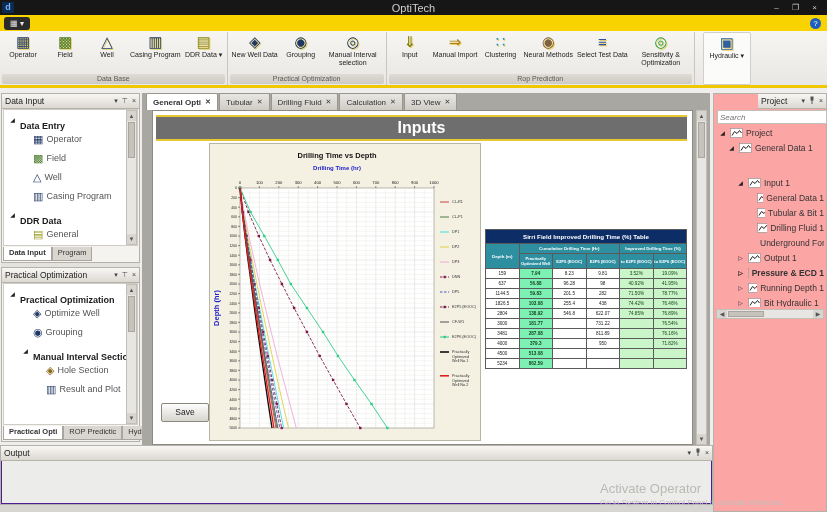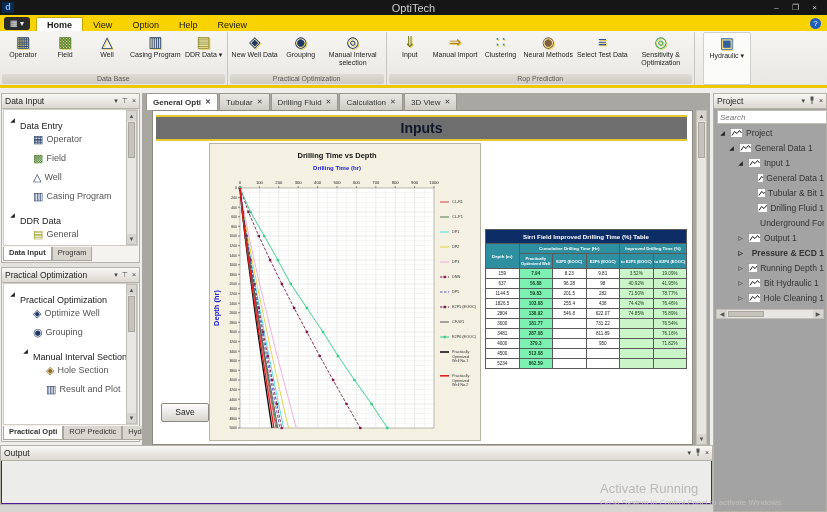--- a/index.html
+++ b/index.html
@@ -48,41 +48,41 @@
   .ptabs{position:absolute;left:1px;bottom:1px;height:14px;display:flex;}
   .btab{font-size:7.5px;line-height:12px;padding:0 5px;background:#d9d6d0;border:1px solid #a9a6a0;
         border-top:none;color:#333;white-space:nowrap;}
   .btab.active{background:#fff;font-weight:bold;}
   
   .trow{display:flex;align-items:center;gap:3px;white-space:nowrap;color:#555;}
   .t-left .trow{height:19px;font-size:9px;}
   .t-proj .trow{height:15px;font-size:8.5px;color:#333;}
   .texp{width:9px;text-align:center;font-size:6px;color:#222;flex:none;}
   .tico{font-size:11px;line-height:12px;flex:none;}
-  .tlabel.bold{color:#1a1a1a;font-weight:normal;margin-top:12px;}
+  .tlabel.bold{color:#1a1a1a;font-weight:bold;margin-top:12px;}
   
   .vscroll{position:absolute;width:11px;background:#e8e6e2;border:1px solid #c2bfb9;box-sizing:border-box;}
   .vscroll .arr{height:10px;font-size:6px;text-align:center;line-height:10px;color:#555;background:#d8d5d0;}
   .vscroll .thumb{margin:1px;height:34px;background:#c6c3bd;border:1px solid #a9a6a0;}
   .hscroll{position:absolute;height:10px;background:#e8e6e2;border:1px solid #c2bfb9;display:flex;box-sizing:border-box;}
   .hscroll .arr{width:10px;font-size:6px;text-align:center;line-height:8px;color:#555;background:#d8d5d0;}
   .hscroll .thumb{margin:1px;width:34px;background:#c6c3bd;border:1px solid #a9a6a0;}
   
   #center{position:absolute;left:142px;top:93px;width:568px;height:352px;background:#a9a7a2;}
   #doctabs{position:absolute;left:4px;top:0;height:17px;display:flex;gap:1px;z-index:2;}
   .dtab{display:flex;align-items:center;gap:4px;font-size:8px;padding:0 6px;
         background:linear-gradient(#e9e7e3,#cfccc6);border:1px solid #9a978f;border-bottom:none;
         border-radius:2px 2px 0 0;color:#333;}
   .dtab.active{background:#ffffff;font-weight:bold;}
   .dtab .x{font-size:7px;color:#444;}
   #page{position:absolute;left:10px;top:17px;width:541px;height:335px;background:#ffffff;
         border:1px solid #8d8a82;box-sizing:border-box;}
   #banner{position:absolute;left:3px;right:5px;top:4px;height:22px;background:#6e6e6e;
-          border-top:2px solid #e8c830;border-bottom:2px solid #e8c830;color:#0f172a;
-          font-weight:bold;font-size:14px;text-align:center;line-height:22px;}
+          border-top:2px solid #e8c830;border-bottom:2px solid #e8c830;color:#ffffff;
+          font-weight:bold;font-size:16px;text-align:center;line-height:22px;}
   #chartpanel{position:absolute;left:56px;top:32px;width:270px;height:296px;
               background:#f4f1e3;border:1px solid #b9b5a4;}
   #savebtn{position:absolute;left:8px;top:292px;width:46px;height:17px;
            background:linear-gradient(#fdfdfc,#d8d5d0);border:1px solid #8a877f;border-radius:2px;
            font-size:8.5px;text-align:center;line-height:16px;color:#222;}
   
   #dtable{position:absolute;left:332px;top:118px;width:202px;border-collapse:collapse;
           font-size:4.6px;table-layout:fixed;}
   #dtable th,#dtable td{border:1px solid #5a5a5a;padding:0;height:9px;text-align:center;
           overflow:hidden;white-space:nowrap;}
@@ -91,22 +91,22 @@
   #dtable .sub{background:#2e8fa0;color:#fff;font-size:4.1px;font-weight:bold;height:14px;white-space:normal;}
   #dtable td.c1{background:#7df0b4;font-weight:bold;color:#143c14;}
   #dtable td.c4,#dtable td.c5{background:#c9f5c9;color:#143c14;}
   #dtable td{color:#222;}
   
   #output{position:absolute;left:0;top:445px;width:713px;height:60px;background:#4c1d95;
           border:1px solid #b5b2ac;box-sizing:border-box;}
   #output .obody{position:absolute;left:1px;right:1px;top:15px;bottom:1px;background:#ececea;}
   #bottomstrip{position:absolute;left:0;top:505px;width:713px;height:7px;background:#d8d6d2;}
   
-  #project{position:absolute;left:713px;top:93px;width:114px;height:419px;background:#a3a3a3;
-           border:1px solid #b5b2ac;box-sizing:border-box;}
+  #project{position:absolute;left:713px;top:93px;width:114px;height:419px;background:#fca5a5;
+           border:1px solid #b5b2ac;box-sizing:border-box;padding-left:44px;}
   #psearch{position:absolute;left:3px;top:16px;width:104px;height:12px;border:1px solid #c2bfb9;
            font-size:8px;font-style:italic;color:#9a978f;padding:0 2px;font-family:"Liberation Sans",sans-serif;}
   #ptree{position:absolute;left:2px;top:31px;right:2px;height:182px;overflow:hidden;}
   
   #wmark{position:absolute;left:600px;top:481px;color:#bbb9b5;z-index:40;pointer-events:none;}
   #wmark .l1{font-size:13px;}
   #wmark .l2{font-size:8px;margin-top:2px;color:#c3c1bd;}
   .gap{position:absolute;background:#e4e2de;}
 </style>
 </head>
@@ -117,27 +117,20 @@
   <div id="wintitle">OptiTech</div>
   <div id="winctrls">
     <div class="wbtn">–</div>
     <div class="wbtn">❐</div>
     <div class="wbtn">×</div>
   </div>
 </div>
 
 <div id="menubar">
   <div id="appmenu">▦ ▾</div>
-  <div id="menutabs" style="display:flex;align-items:flex-end;">
-      <div class="mtab active">Home</div>
-      <div class="mtab">View</div>
-      <div class="mtab">Option</div>
-      <div class="mtab">Help</div>
-      <div class="mtab">Review</div>
-    </div>
   <div id="helpbtn">?</div>
 </div>
 
 <div id="ribbon">
     <div class="rgroup">
       <div class="ritems">
         <div class="ritem">
           <div class="ricon" style="color: rgb(31, 56, 100);">▦</div>
           <div class="rlabel">Operator</div>
         </div>
@@ -721,21 +714,21 @@
         <span class="tlabel">Project</span>
       </div>
       <div class="trow" style="padding-left: 11px;">
         <span class="texp">◢</span>
         <svg width="13" height="10">
           <rect x="0.5" y="0.5" width="12" height="9" fill="#fff" stroke="#888" stroke-width="0.6"></rect>
           <polyline points="2,7.5 4.5,3.5 7,5.5 9.5,2.5 11.5,5" fill="none" stroke="#222" stroke-width="1"></polyline>
         </svg>
         <span class="tlabel">General Data 1</span>
       </div>
-      <div class="trow" style="padding-left: 20px;">
+      <div class="trow" style="padding-left: 20px; margin-top: 20px;">
         <span class="texp">◢</span>
         <svg width="13" height="10">
           <rect x="0.5" y="0.5" width="12" height="9" fill="#fff" stroke="#888" stroke-width="0.6"></rect>
           <polyline points="2,7.5 4.5,3.5 7,5.5 9.5,2.5 11.5,5" fill="none" stroke="#222" stroke-width="1"></polyline>
         </svg>
         <span class="tlabel">Input 1</span>
       </div>
       <div class="trow" style="padding-left: 29px;">
         <span class="texp"></span>
         <svg width="13" height="10">
@@ -810,15 +803,15 @@
       </div>
     </div>
   <div class="hscroll" style="left:2px;top:215px;width:108px;">
     <div class="arr">◀</div>
     <div class="thumb" style="flex:none;"></div>
     <div class="arr" style="margin-left:auto;">▶</div>
   </div>
 </div>
 
 <div id="wmark">
-  <div class="l1">Activate Running</div>
+  <div class="l1">Activate Operator</div>
   <div class="l2">Go to System in Control Panel to activate Windows.</div>
 </div>
 
 </body></html>

